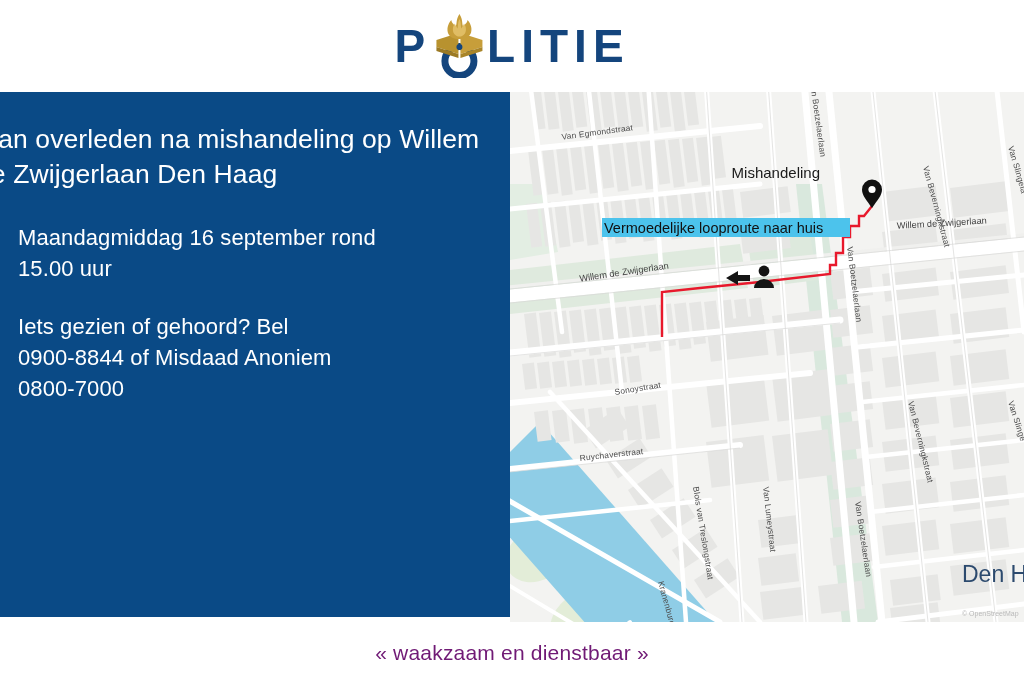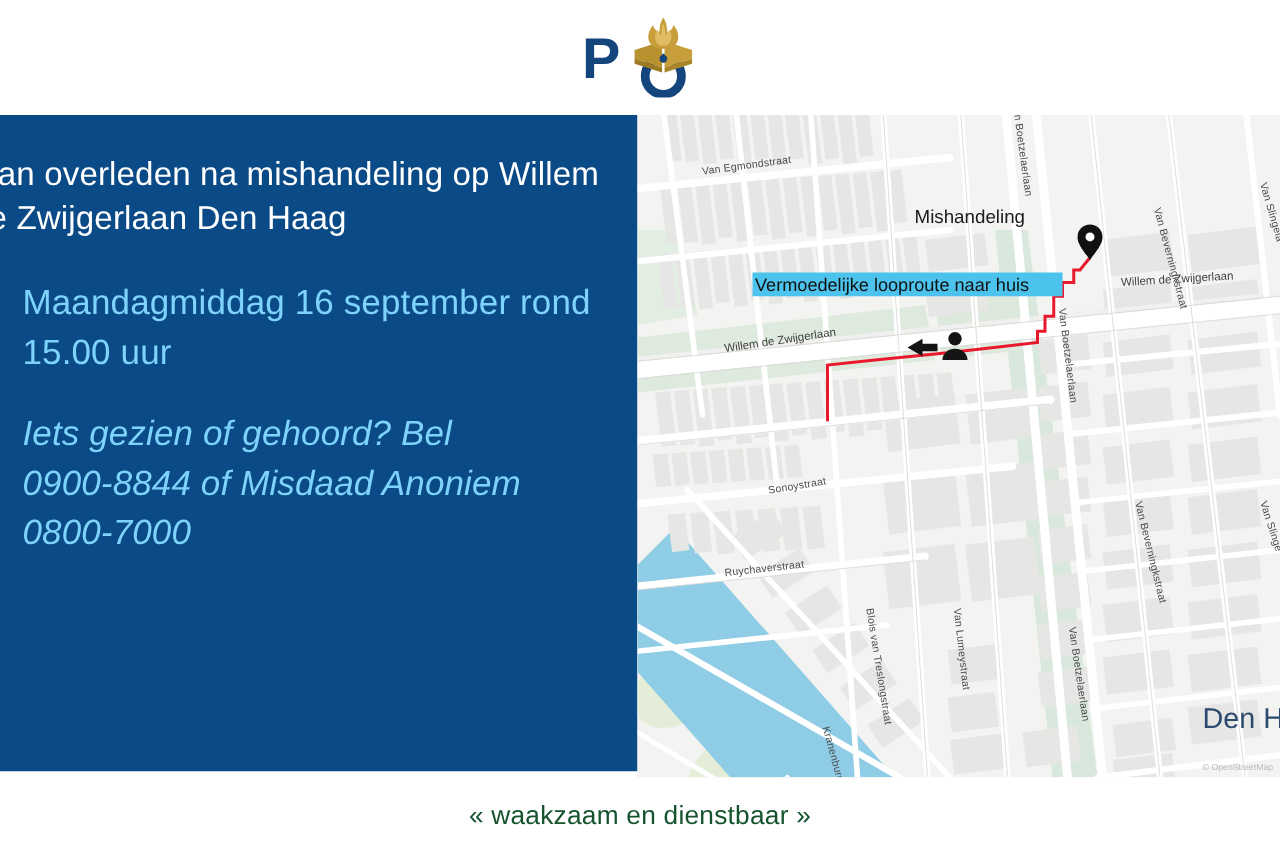--- a/index.html
+++ b/index.html
@@ -57,29 +57,29 @@
   #headline{
     font-size:26.5px;
     line-height:1.33;
     font-weight:400;
     letter-spacing:0.1px;
     margin:0 0 30px 0;
     color:#ffffff;
     white-space:pre-line;
   }
   .para{
-    font-size:28px;
+    font-size:22px;
     line-height:1.41;
     font-weight:400;
     margin:0 0 26px 42px;
-    color:#7dd3fc;
+    color:#ffffff;
     white-space:pre-line;
     letter-spacing:0.1px;
   }
-  .para:last-child{margin-bottom:16px;font-style:italic;}
+  .para:last-child{margin-bottom:16px;}
 
   
   #map{
     position:absolute;left:510px;top:92px;width:514px;height:530px;
     background:#f2f2f0;
     overflow:hidden;
   }
   #map svg{display:block;}
 
   .street-label{
@@ -115,21 +115,21 @@
   }
 
   
   #footer{
     position:absolute;left:0;top:622px;width:1024px;height:61px;
     background:#ffffff;
     display:flex;align-items:center;justify-content:center;
   }
   #tagline{
     font-size:21px;
-    color:#14532d;
+    color:#701a75;
     font-weight:400;
     letter-spacing:0.2px;
   }
 </style>
 </head>
 <body>
 
 <div id="header">
   <div id="logo">
     <span class="logo-letters">P</span>
@@ -144,20 +144,21 @@
         <path d="M3 33 L25 40 L25 44 L3 37 Z" fill="#9c7a24"></path>
         <path d="M49 33 L27 40 L27 44 L49 37 Z" fill="#a98529"></path>
 
         <path d="M26 0 C22 6 24 10 22 13 C20 9 18 9 18 6 C14 10 13 16 15 20 C16.5 23 20 25 26 25 C32 25 35.5 23 37 20 C39 16 38 10 34 6 C34 9 32 9 30 13 C28 10 30 6 26 0 Z" fill="#c79e3a"></path>
         <path d="M26 5 C24 9 25 12 24 14.5 C22.5 11 22 12 21.5 9.5 C19 12.5 19 17 20.5 19.5 C21.8 21.6 23.8 22.6 26 22.6 C28.2 22.6 30.2 21.6 31.5 19.5 C33 17 33 12.5 30.5 9.5 C30 12 29.5 11 28 14.5 C27 12 28 9 26 5 Z" fill="#e0bd64"></path>
 
         <circle cx="26" cy="33" r="3" fill="#14457d"></circle>
       </svg>
     </span>
 
+    <span class="logo-letters">LITIE</span>
   </div>
 </div>
 
 <div id="panel">
   <div id="panel-inner">
     <h1 id="headline">Man overleden na mishandeling op Willem
 de Zwijgerlaan Den Haag</h1>
     <p class="para">Maandagmiddag 16 september rond
 15.00 uur</p>
     <p class="para">Iets gezien of gehoord? Bel

